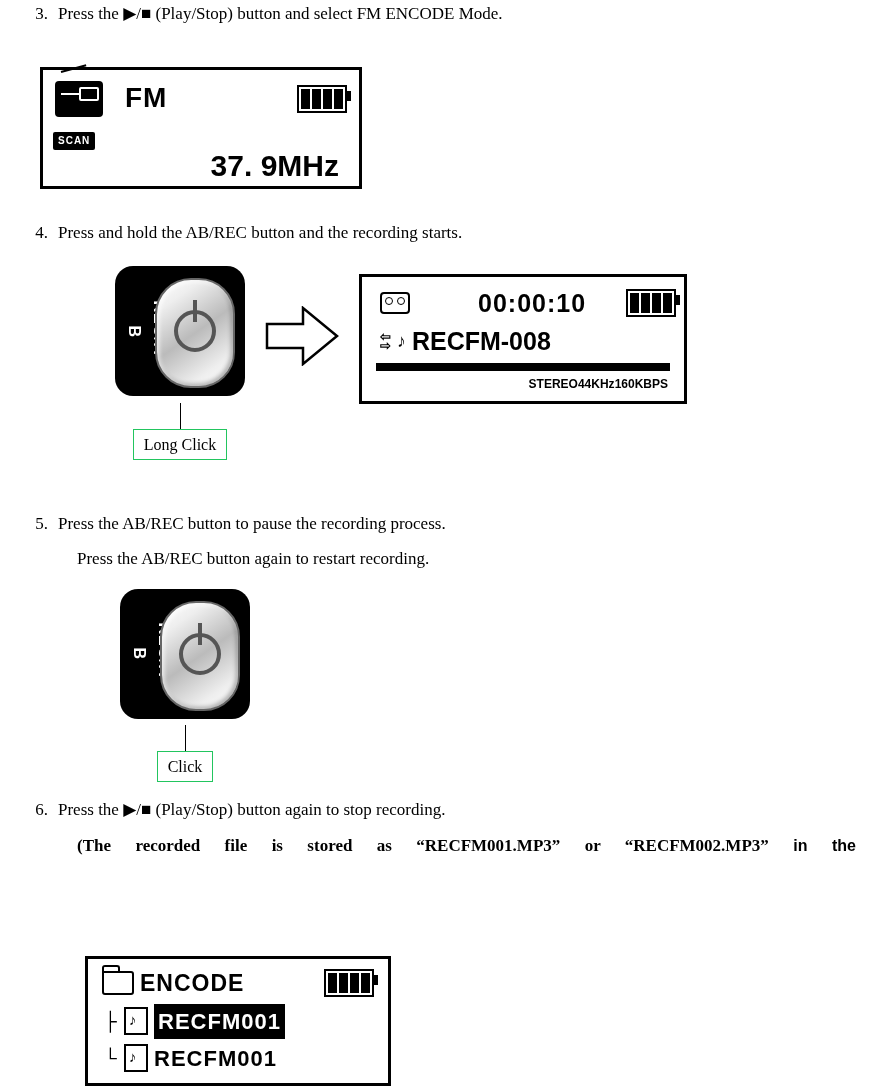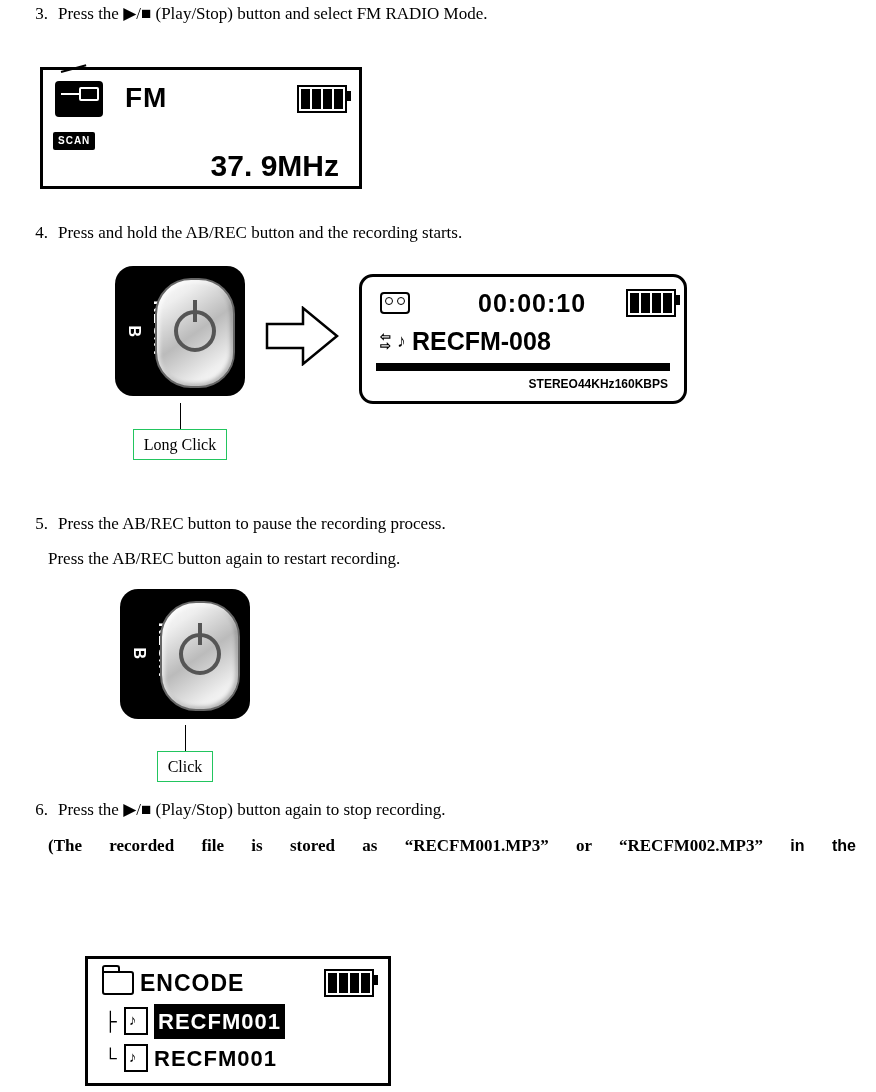--- a/index.html
+++ b/index.html
@@ -26,21 +26,21 @@
     text-align: right;
     margin-right: 10px;
     flex-shrink: 0;
   }
   .step-body {
     flex: 1;
     text-align: justify;
     text-justify: inter-word;
   }
   .step-sub {
-    margin-left: 28px;
+    margin-left: 57px;
     text-align: justify;
   }
   .just-line {
     text-align: justify;
     font-weight: bold;
   }
   .just-line::after {
     content: "";
     display: inline-block;
     width: 100%;
@@ -391,21 +391,21 @@
 </head>
 <body>
 
 <div class="page">
 
   
   <div class="step">
     <div class="step-line">
       <span class="step-num">3.</span>
       <span class="step-body">
-        <span>Press the </span><span>▶/■</span><span> (Play/Stop) button and select FM RADIO Mode.</span>
+        <span>Press the </span><span>▶/■</span><span> (Play/Stop) button and select FM ENCODE Mode.</span>
       </span>
     </div>
   </div>
 
   
   <div class="lcd-frame lcd1">
     <div class="fm-top-row">
       <div style="display:flex;align-items:center;gap:22px;">
         <div class="radio-icon">
           <div class="radio-inner"></div>
@@ -444,21 +444,21 @@
       <div class="pointer-line"></div>
       <span class="pointer-box">Long Click</span>
     </div>
 
     <div class="arrow-block">
       <svg class="arrow-svg" viewBox="0 0 74 60">
         <path d="M2 18 L38 18 L38 2 L72 30 L38 58 L38 42 L2 42 Z" fill="#fff" stroke="#000" stroke-width="2.5"></path>
       </svg>
     </div>
 
-    <div class="lcd-frame lcd2" style="margin-top:8px;border-radius:14px;">
+    <div class="lcd-frame lcd2" style="margin-top:8px;">
       <div class="rec-timer-row">
         <div class="tape-icon"></div>
         <span class="rec-timer">00:00:10</span>
         <div class="battery" style="margin-left:auto;">
           <div class="bar"></div>
             <div class="bar"></div>
             <div class="bar"></div>
             <div class="bar"></div>
         </div>
       </div>

